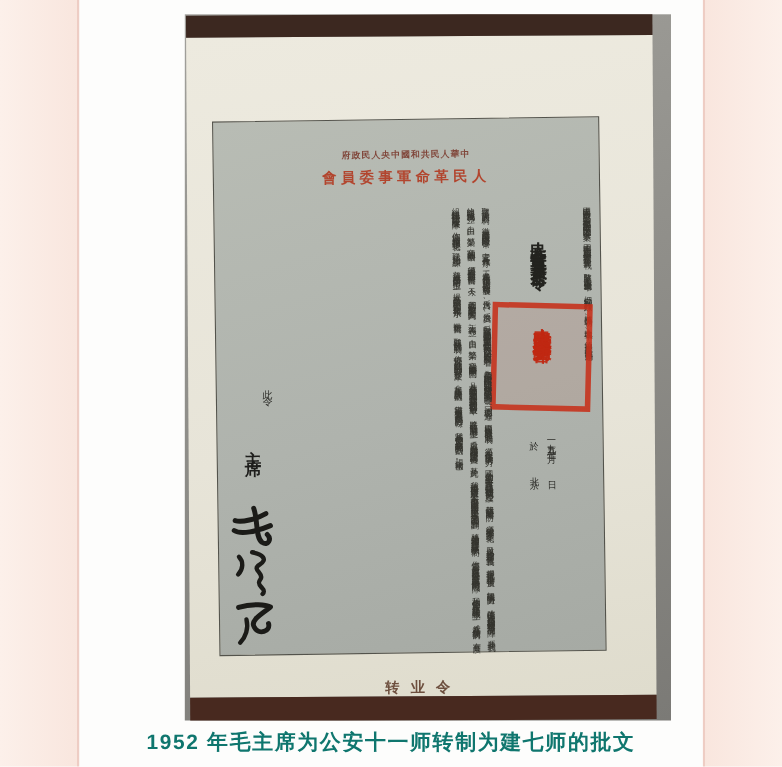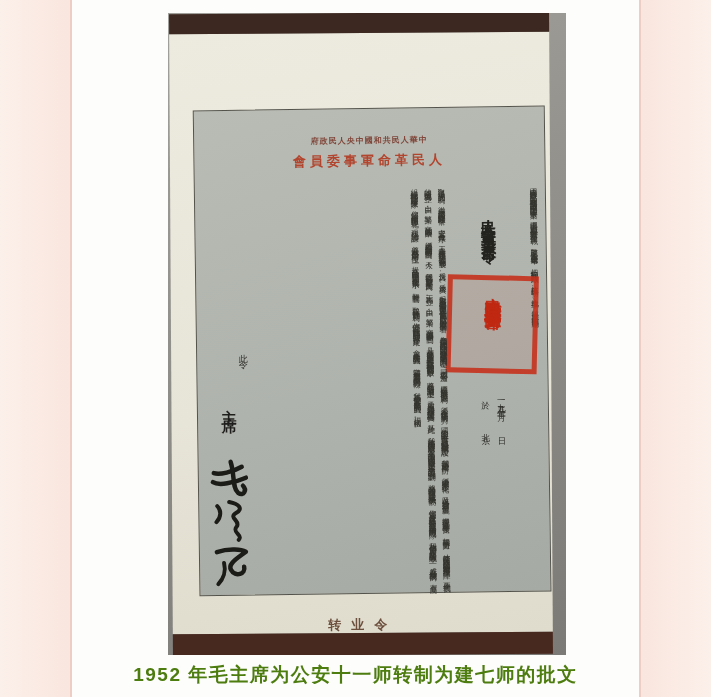--- a/index.html
+++ b/index.html
@@ -4,21 +4,21 @@
 <style>
   * { margin: 0; padding: 0; box-sizing: border-box; }
   html, body { width: 711px; height: 697px; background: #fdfdfc; overflow: hidden; }
   body { position: relative; font-family: "Liberation Sans", sans-serif; }
 
   .band { position: absolute; top: 0; bottom: 0; width: 72px; }
   .band-left  { left: 0;  background: linear-gradient(to right, #fcf0ea, #f9e6de); border-right: 2px solid #eecdc4; }
   .band-right { right: 0; background: linear-gradient(to left,  #fcf0ea, #f9e6de); border-left: 2px solid #eecdc4; }
 
   .photo {
-    position: absolute; left: 168px; top: 13px; width: 398px; height: 642px;
+    position: absolute; left: 168px; top: 13px; width: 442px; height: 642px;
     background: linear-gradient(160deg, #a1a09b 0%, #908f8a 45%, #7b7a76 100%);
     overflow: hidden;
   }
 
   .frame {
     position: absolute; left: 3px; right: 15px; top: 0; bottom: 0;
     background: linear-gradient(172deg, #edeadf 0%, #e7e4d8 60%, #dfdccd 100%);
     border-top: 20px solid #3c2820;
     border-bottom: 22px solid #48291f;
     transform: rotate(-0.35deg);
@@ -65,21 +65,21 @@
   .seal-inner { writing-mode: vertical-rl; text-orientation: upright;
                 height: 80px; font-size: 17px; line-height: 20px; font-weight: bold;
                 color: rgba(192, 40, 18, 0.92); letter-spacing: 1px; }
 
   .signature { position: absolute; left: 7px; top: 348px; }
 
   .frame-label { position: absolute; left: 0; width: 100%; top: 583px; text-align: center;
                  font-size: 13px; letter-spacing: 10px; color: #6d4f3e; font-weight: bold; }
 
   .caption { position: absolute; left: 0; top: 662px; width: 711px; text-align: center;
-             font-size: 19px; letter-spacing: 1.5px; color: #4d7c0f; font-weight: 600; }
+             font-size: 19px; letter-spacing: 1.5px; color: #0f766e; font-weight: 600; }
 </style>
 </head>
 <body>
 
 <div class="band band-left"></div>
 <div class="band band-right"></div>
 
 <div class="photo">
   <div class="frame">
 

